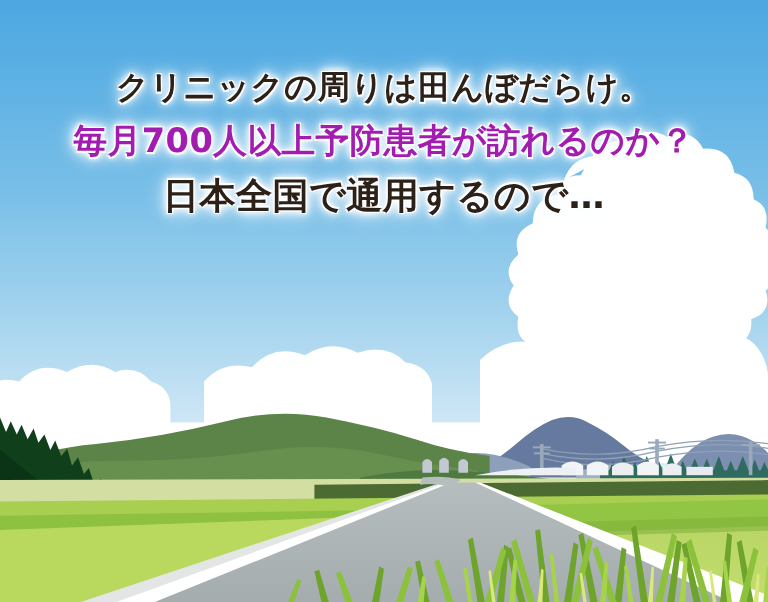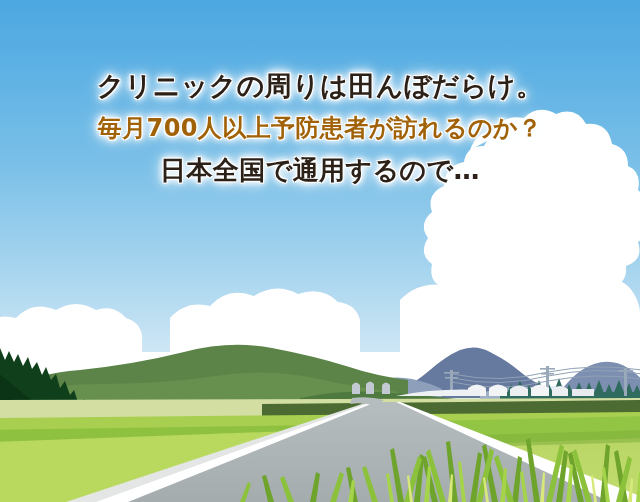--- a/index.html
+++ b/index.html
@@ -19,46 +19,46 @@
       #a3d3ee 52%,
       #c9e4f4 68%,
       #e4f1f9 80%,
       #f4fafd 89%,
       #ffffff 96%);
   }
   #scenery{z-index:2;}
   
   #copy{
     position:absolute;z-index:5;
-    left:0;top:72px;width:640px;
+    left:0;top:60px;width:640px;
     text-align:center;
     line-height:1.0;
   }
   .line{
     display:block;
     font-size:27px;
     font-weight:bold;
     letter-spacing:0.4px;
     color:#2c2118;
     margin:0 0 17px 0;
     text-shadow:
        0 0 6px #ffffff, 0 0 6px #ffffff, 0 0 10px #ffffff,
        0 0 14px #ffffff, 0 0 18px #eaf5fc, 1px 1px 0 #ffffff,
       -1px 1px 0 #ffffff, 1px -1px 0 #ffffff, -1px -1px 0 #ffffff;
     white-space:nowrap;
   }
   .line.accent{
-    color:#a16207;
-    font-size:24px;
+    color:#a21caf;
+    font-size:28px;
     text-shadow:
        0 0 6px #ffffff, 0 0 6px #ffffff, 0 0 10px #ffffff,
        0 0 14px #ffffff, 0 0 18px #eaf5fc, 1px 1px 0 #ffffff,
       -1px 1px 0 #ffffff, 1px -1px 0 #ffffff, -1px -1px 0 #ffffff;
   }
-  .line.small{font-size:26px;}
+  .line.small{font-size:30px;}
 </style>
 </head>
 <body>
 
 <div id="stage">
 
   <div id="sky" class="layer"></div>
 
   <svg id="scenery" class="layer" viewBox="0 0 640 502" preserveAspectRatio="none">
 

